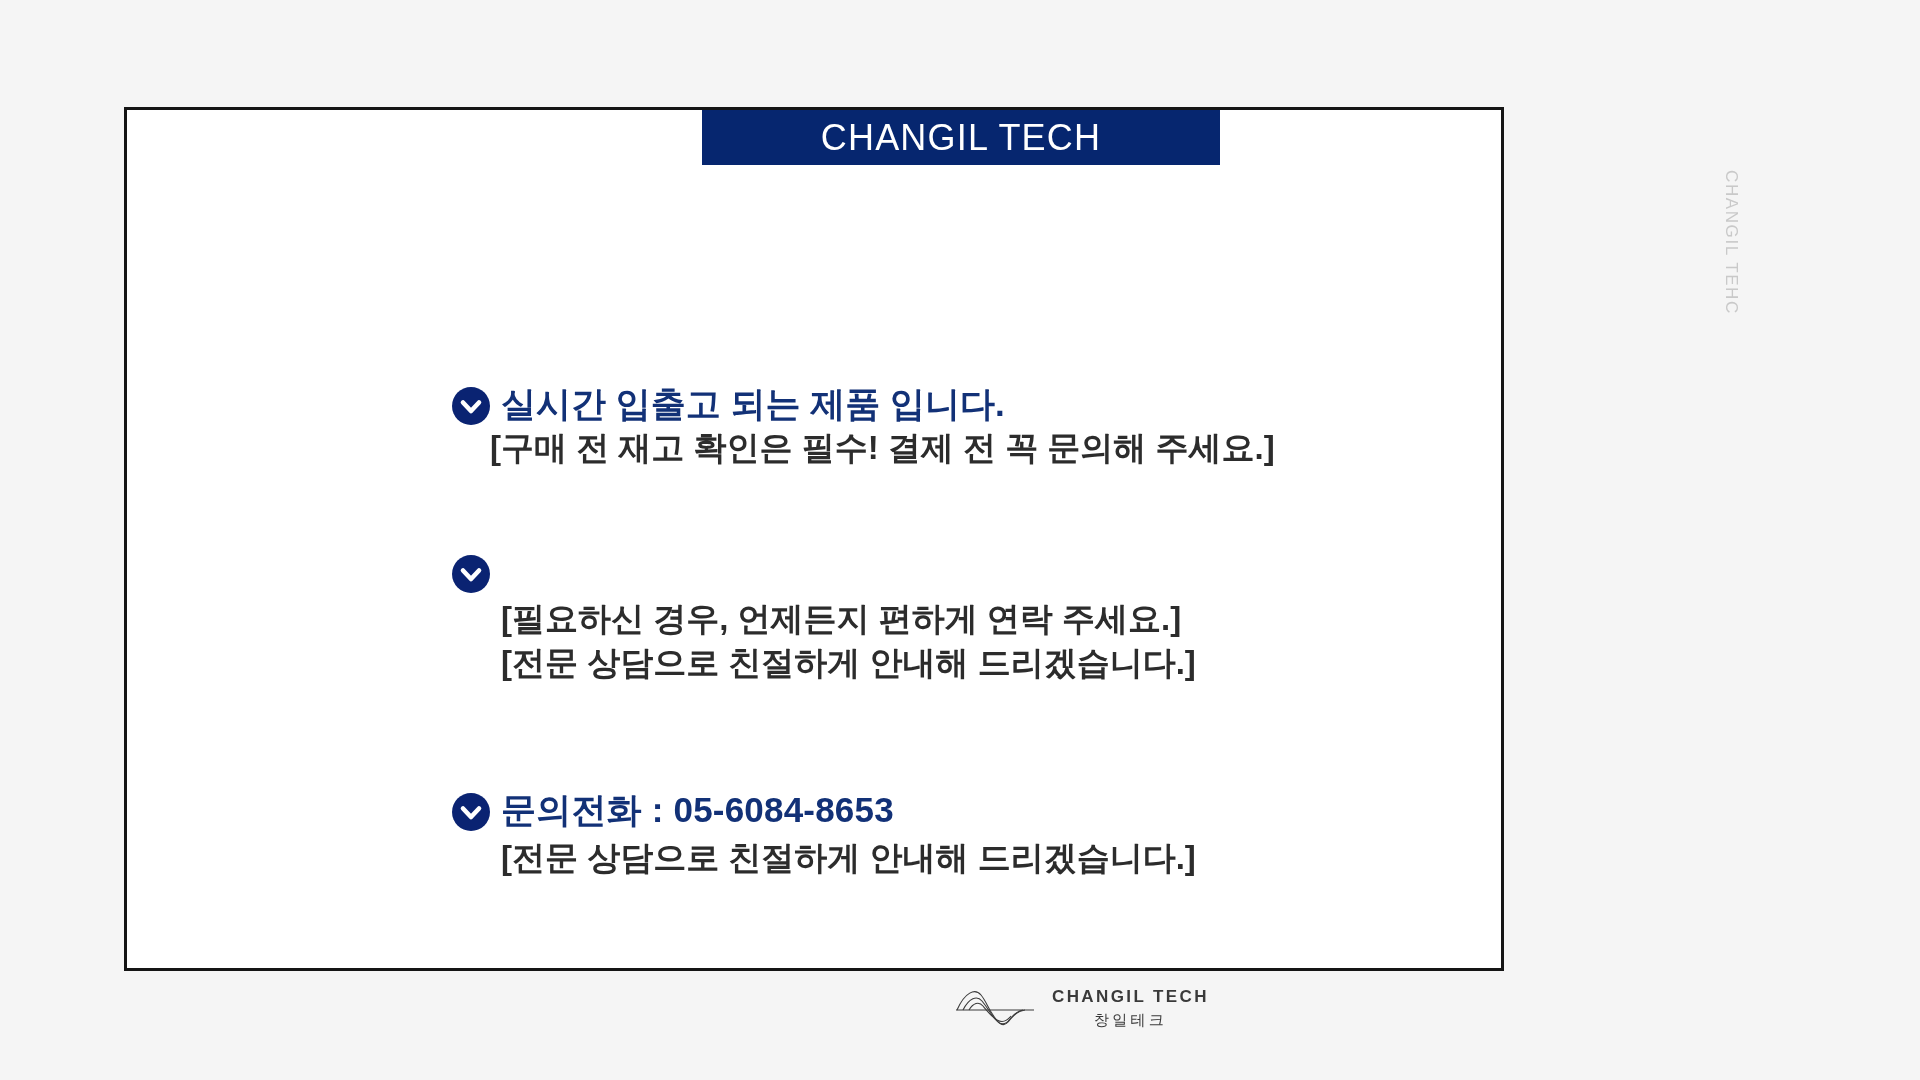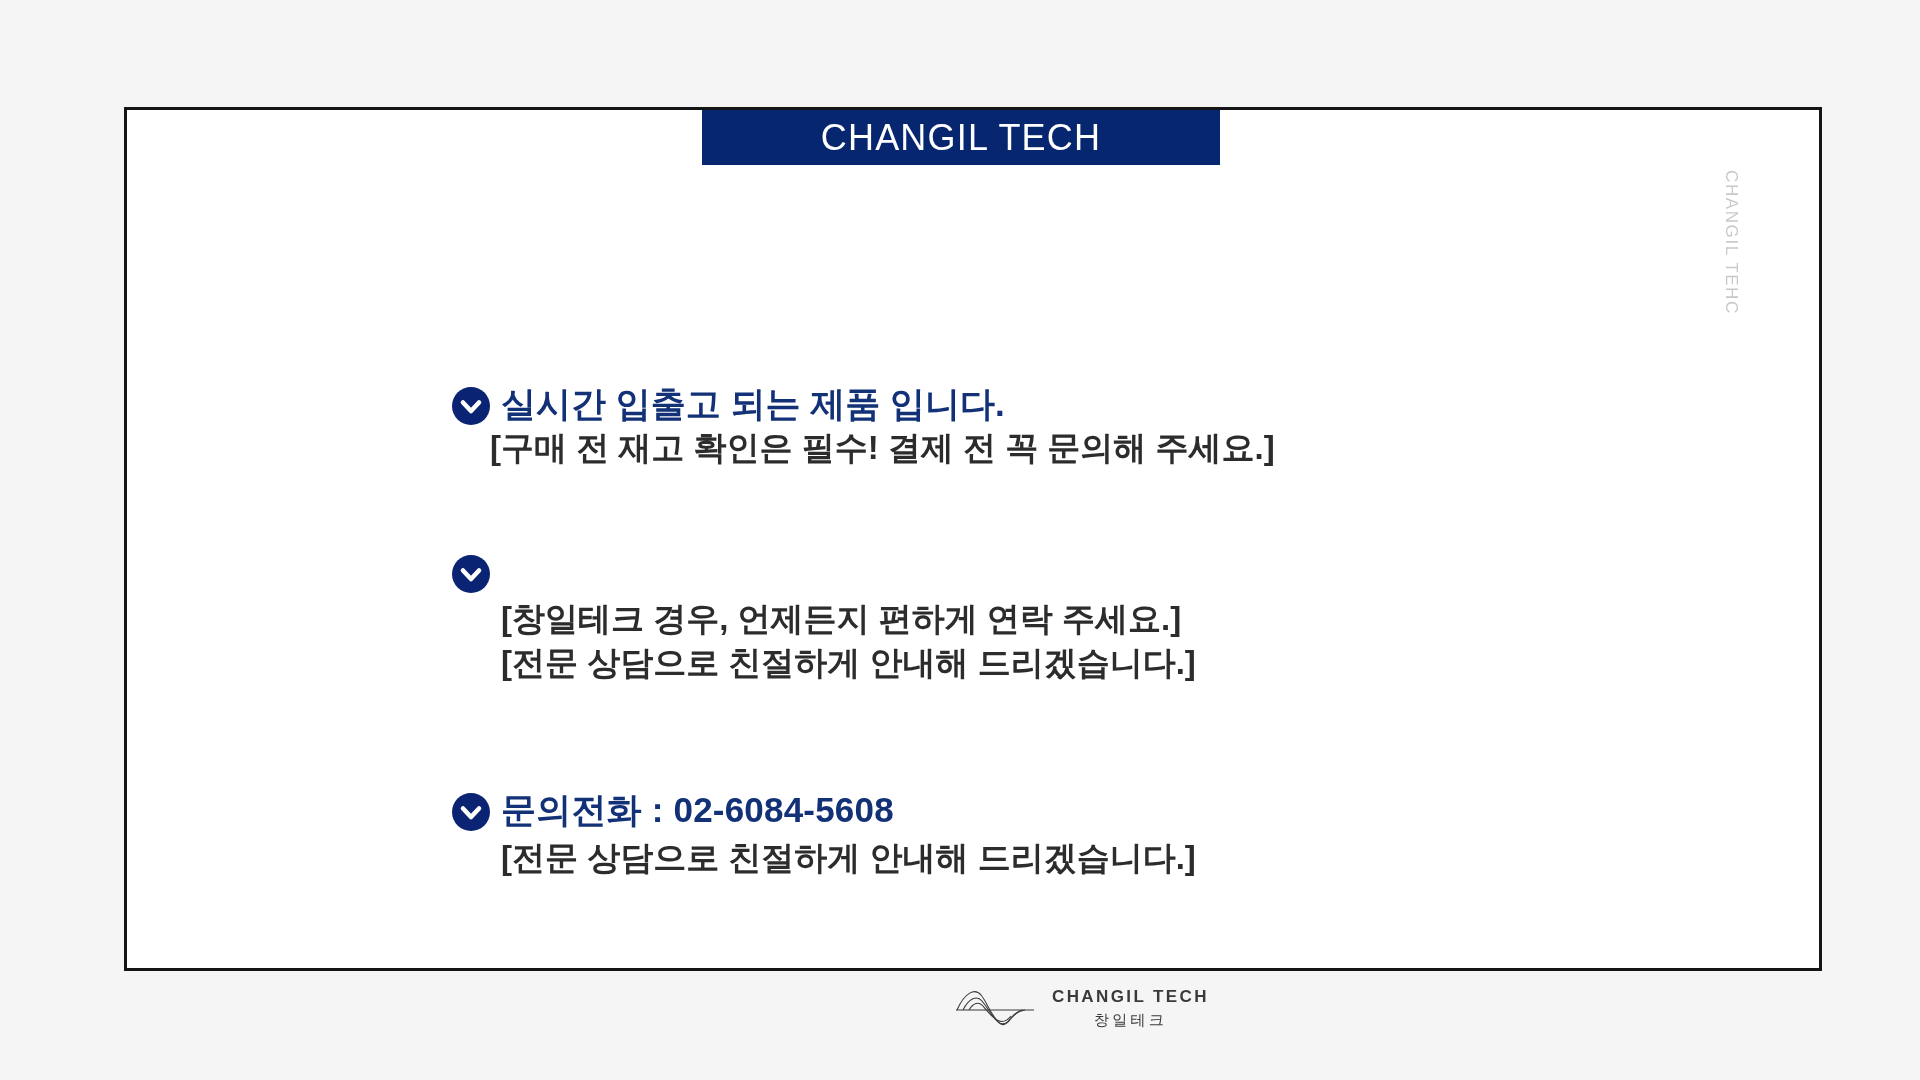--- a/index.html
+++ b/index.html
@@ -18,21 +18,21 @@
     position: relative;
     width: 1920px;
     height: 1080px;
   }
 
   
   .card {
     position: absolute;
     left: 124px;
     top: 107px;
-    width: 1698px;
+    width: 1380px;
     height: 864px;
     background: #ffffff;
     border: 3px solid #151515;
     box-sizing: border-box;
   }
 
   
   .title-banner {
     position: absolute;
     left: 702px;
@@ -189,33 +189,33 @@
 
       <div class="block block-2">
         <div class="headline-row">
           <span class="check-icon">
             <svg width="38" height="38" viewBox="0 0 38 38" xmlns="http://www.w3.org/2000/svg">
               <circle cx="19" cy="19" r="19" fill="#0a2372"></circle>
               <path d="M11 15.5 L19 24 L27 15.5" fill="none" stroke="#ffffff" stroke-width="4.6" stroke-linecap="round" stroke-linejoin="round"></path>
             </svg>
           </span>
         </div>
-        <div class="subline sub-indent sub-gap">[창일테크 경우, 언제든지 편하게 연락 주세요.]</div>
+        <div class="subline sub-indent sub-gap">[필요하신 경우, 언제든지 편하게 연락 주세요.]</div>
         <div class="subline sub-indent">[전문 상담으로 친절하게 안내해 드리겠습니다.]</div>
       </div>
 
       <div class="block block-3">
         <div class="headline-row">
           <span class="check-icon">
             <svg width="38" height="38" viewBox="0 0 38 38" xmlns="http://www.w3.org/2000/svg">
               <circle cx="19" cy="19" r="19" fill="#0a2372"></circle>
               <path d="M11 15.5 L19 24 L27 15.5" fill="none" stroke="#ffffff" stroke-width="4.6" stroke-linecap="round" stroke-linejoin="round"></path>
             </svg>
           </span>
-          <span class="headline phone">문의전화 : 02-6084-5608</span>
+          <span class="headline phone">문의전화 : 05-6084-8653</span>
         </div>
         <div class="subline sub-indent sub-gap">[전문 상담으로 친절하게 안내해 드리겠습니다.]</div>
       </div>
 
       <div class="footer-logo">
         <span class="logo-mark">
           <svg width="80" height="46" viewBox="0 0 80 46" xmlns="http://www.w3.org/2000/svg">
             <g fill="none" stroke="#3b3b3b" stroke-width="1.1">
               <path d="M2 24 C 10 6, 20 2, 26 9 C 31 15, 33 22, 38 29 C 43 37, 48 42, 53 36 C 58 30, 62 25, 70 24"></path>
               <path d="M8 24 C 14 12, 22 9, 27 15 C 32 21, 35 27, 40 33 C 45 39, 50 40, 55 33 C 59 28, 63 25, 68 24"></path>

